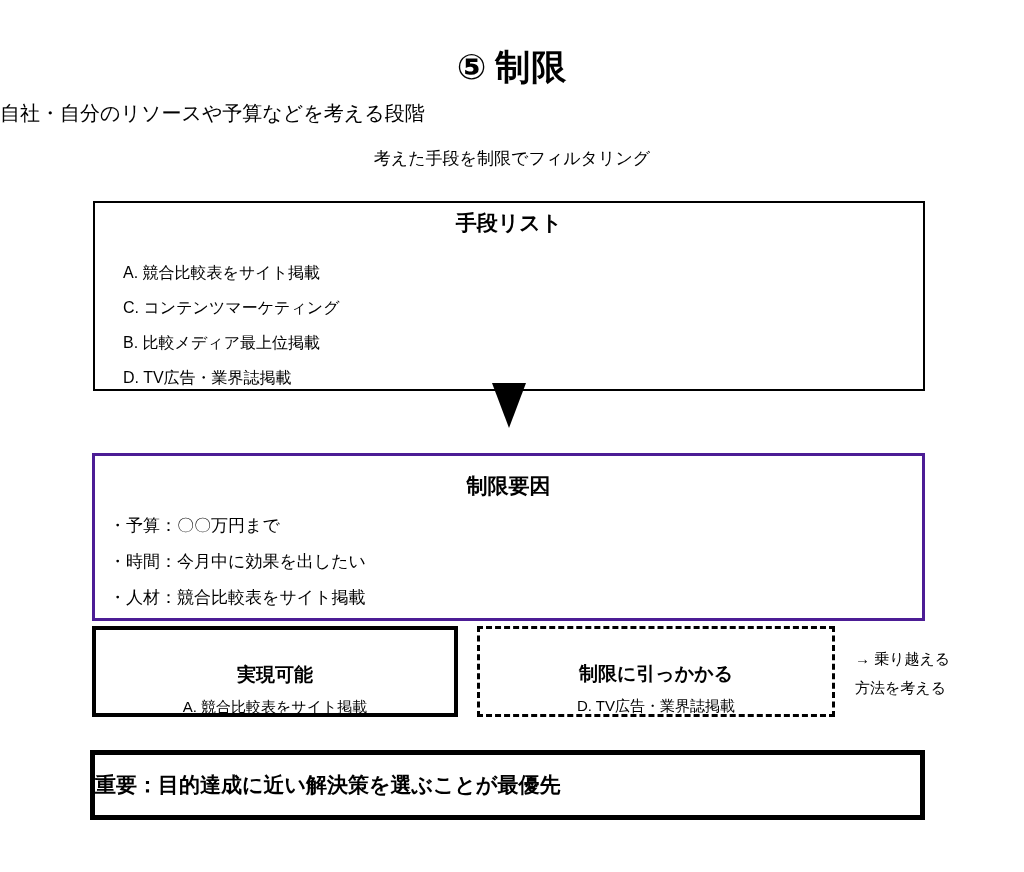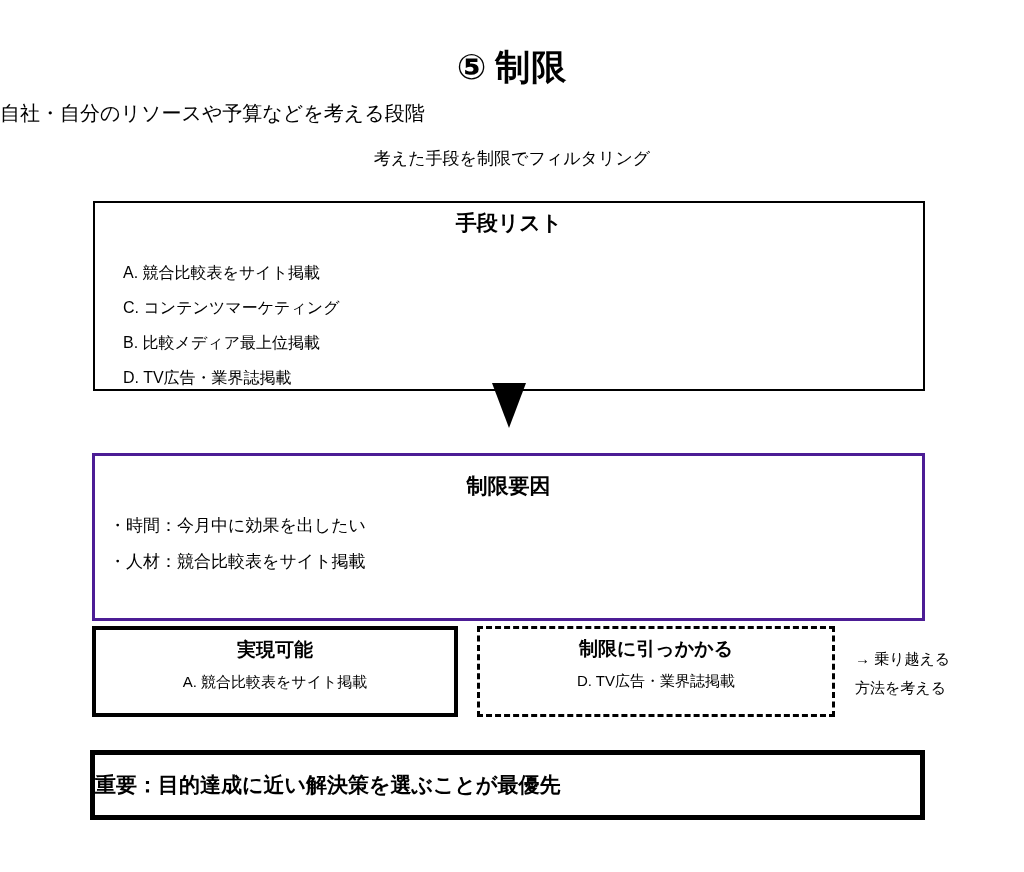--- a/index.html
+++ b/index.html
@@ -120,21 +120,21 @@
   
   .feasible-box {
     left: 92px;
     top: 626px;
     width: 366px;
     height: 91px;
     border: 4px solid #000000;
   }
   .feasible-box .box-title,
   .blocked-box .box-title {
-    margin-top: 7px;
+    margin-top: 32px;
     font-size: 19px;
     text-align: center;
   }
   .small-item {
     margin-top: 10px;
     text-align: center;
     font-size: 15px;
   }
 
   
@@ -193,20 +193,21 @@
       <div class="means-item">B. 比較メディア最上位掲載</div>
       <div class="means-item">D. TV広告・業界誌掲載</div>
     </div>
   </div>
 
   <div class="down-arrow"></div>
 
   <div class="box constraints-box">
     <div class="box-title">制限要因</div>
     <div class="constraint-items">
+      <div class="constraint-item">・予算：〇〇万円まで</div>
       <div class="constraint-item">・時間：今月中に効果を出したい</div>
       <div class="constraint-item">・人材：競合比較表をサイト掲載</div>
     </div>
   </div>
 
   <div class="box feasible-box">
     <div class="box-title">実現可能</div>
     <div class="small-item">A. 競合比較表をサイト掲載</div>
   </div>
 

